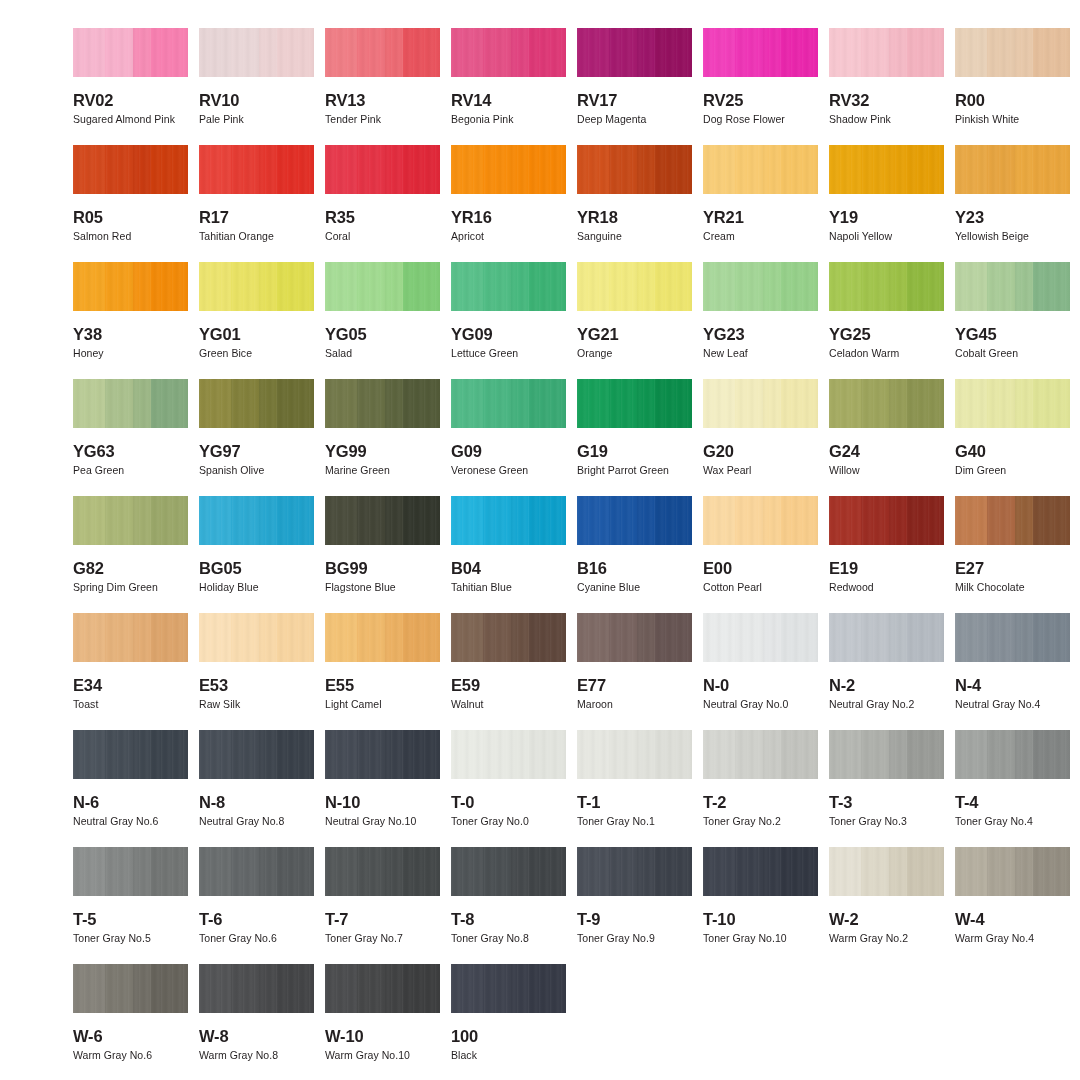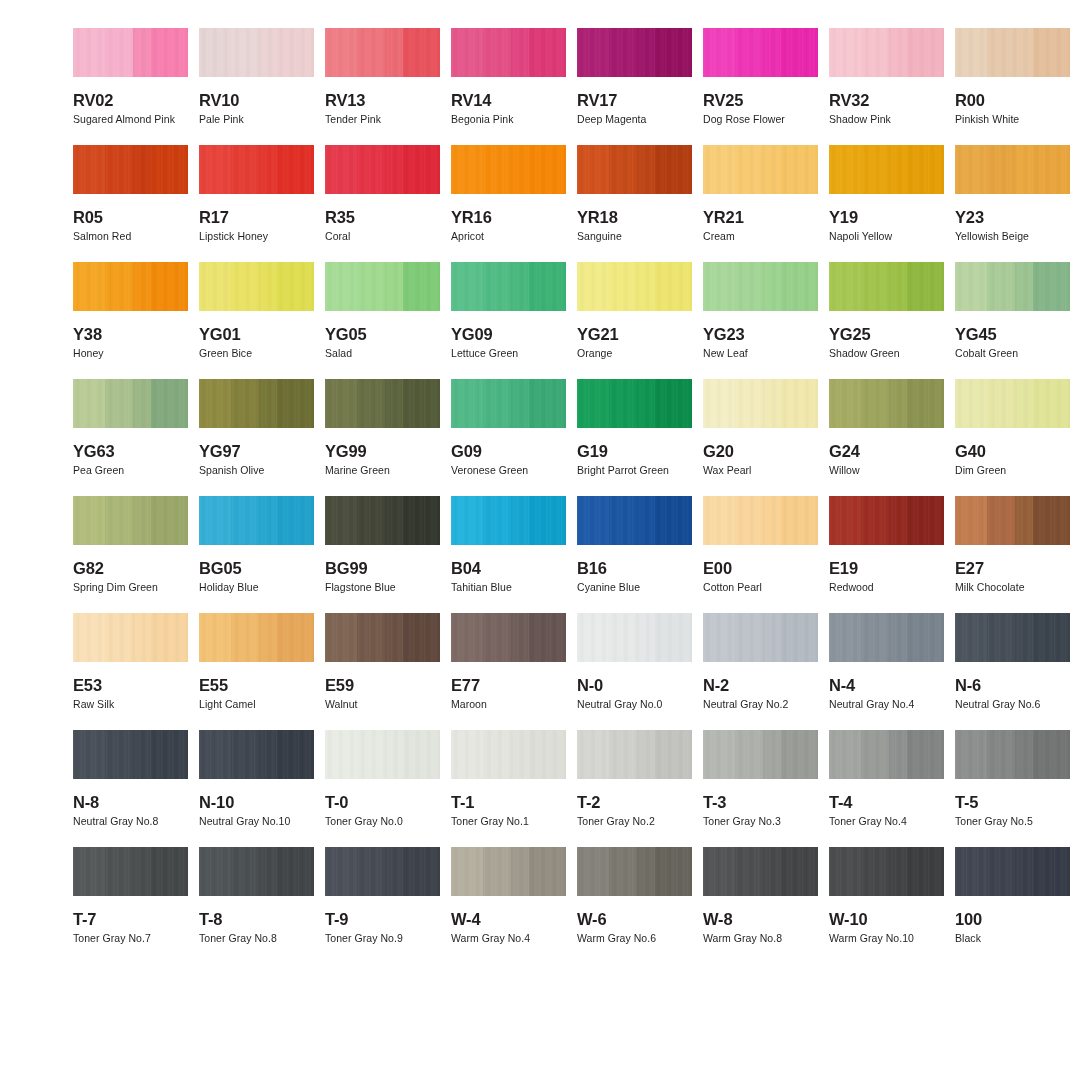--- a/index.html
+++ b/index.html
@@ -189,21 +189,21 @@
       </div>
       <div class="swatch-cell">
         <div class="swatch-bar">
           <div class="swatch-band b1" style="background: rgb(232, 67, 58);"></div>
           <div class="swatch-band b2" style="background: rgb(229, 60, 51);"></div>
           <div class="swatch-band b3" style="background: rgb(227, 53, 44);"></div>
           <div class="swatch-band b4" style="background: rgb(225, 46, 37);"></div>
           <div class="swatch-texture"></div>
         </div>
         <div class="swatch-code">R17</div>
-        <div class="swatch-name">Lipstick Honey</div>
+        <div class="swatch-name">Tahitian Orange</div>
       </div>
       <div class="swatch-cell">
         <div class="swatch-bar">
           <div class="swatch-band b1" style="background: rgb(230, 57, 76);"></div>
           <div class="swatch-band b2" style="background: rgb(228, 51, 69);"></div>
           <div class="swatch-band b3" style="background: rgb(226, 45, 63);"></div>
           <div class="swatch-band b4" style="background: rgb(223, 39, 56);"></div>
           <div class="swatch-texture"></div>
         </div>
         <div class="swatch-code">R35</div>
@@ -332,21 +332,21 @@
       </div>
       <div class="swatch-cell">
         <div class="swatch-bar">
           <div class="swatch-band b1" style="background: rgb(166, 200, 82);"></div>
           <div class="swatch-band b2" style="background: rgb(161, 196, 76);"></div>
           <div class="swatch-band b3" style="background: rgb(156, 192, 70);"></div>
           <div class="swatch-band b4" style="background: rgb(143, 184, 63);"></div>
           <div class="swatch-texture"></div>
         </div>
         <div class="swatch-code">YG25</div>
-        <div class="swatch-name">Shadow Green</div>
+        <div class="swatch-name">Celadon Warm</div>
       </div>
       <div class="swatch-cell">
         <div class="swatch-bar">
           <div class="swatch-band b1" style="background: rgb(185, 211, 162);"></div>
           <div class="swatch-band b2" style="background: rgb(169, 203, 152);"></div>
           <div class="swatch-band b3" style="background: rgb(156, 195, 146);"></div>
           <div class="swatch-band b4" style="background: rgb(132, 181, 136);"></div>
           <div class="swatch-texture"></div>
         </div>
         <div class="swatch-code">YG45</div>
@@ -523,20 +523,31 @@
           <div class="swatch-band b2" style="background: rgb(171, 104, 67);"></div>
           <div class="swatch-band b3" style="background: rgb(148, 96, 57);"></div>
           <div class="swatch-band b4" style="background: rgb(125, 78, 49);"></div>
           <div class="swatch-texture"></div>
         </div>
         <div class="swatch-code">E27</div>
         <div class="swatch-name">Milk Chocolate</div>
       </div>
       <div class="swatch-cell">
         <div class="swatch-bar">
+          <div class="swatch-band b1" style="background: rgb(232, 183, 130);"></div>
+          <div class="swatch-band b2" style="background: rgb(229, 178, 123);"></div>
+          <div class="swatch-band b3" style="background: rgb(226, 172, 116);"></div>
+          <div class="swatch-band b4" style="background: rgb(220, 164, 107);"></div>
+          <div class="swatch-texture"></div>
+        </div>
+        <div class="swatch-code">E34</div>
+        <div class="swatch-name">Toast</div>
+      </div>
+      <div class="swatch-cell">
+        <div class="swatch-bar">
           <div class="swatch-band b1" style="background: rgb(250, 224, 184);"></div>
           <div class="swatch-band b2" style="background: rgb(249, 220, 176);"></div>
           <div class="swatch-band b3" style="background: rgb(248, 216, 168);"></div>
           <div class="swatch-band b4" style="background: rgb(247, 212, 160);"></div>
           <div class="swatch-texture"></div>
         </div>
         <div class="swatch-code">E53</div>
         <div class="swatch-name">Raw Silk</div>
       </div>
       <div class="swatch-cell">
@@ -699,20 +710,31 @@
           <div class="swatch-band b2" style="background: rgb(131, 134, 133);"></div>
           <div class="swatch-band b3" style="background: rgb(122, 125, 124);"></div>
           <div class="swatch-band b4" style="background: rgb(113, 116, 115);"></div>
           <div class="swatch-texture"></div>
         </div>
         <div class="swatch-code">T-5</div>
         <div class="swatch-name">Toner Gray No.5</div>
       </div>
       <div class="swatch-cell">
         <div class="swatch-bar">
+          <div class="swatch-band b1" style="background: rgb(105, 109, 110);"></div>
+          <div class="swatch-band b2" style="background: rgb(98, 102, 104);"></div>
+          <div class="swatch-band b3" style="background: rgb(91, 95, 97);"></div>
+          <div class="swatch-band b4" style="background: rgb(85, 89, 91);"></div>
+          <div class="swatch-texture"></div>
+        </div>
+        <div class="swatch-code">T-6</div>
+        <div class="swatch-name">Toner Gray No.6</div>
+      </div>
+      <div class="swatch-cell">
+        <div class="swatch-bar">
           <div class="swatch-band b1" style="background: rgb(84, 88, 89);"></div>
           <div class="swatch-band b2" style="background: rgb(78, 82, 83);"></div>
           <div class="swatch-band b3" style="background: rgb(73, 77, 78);"></div>
           <div class="swatch-band b4" style="background: rgb(67, 71, 72);"></div>
           <div class="swatch-texture"></div>
         </div>
         <div class="swatch-code">T-7</div>
         <div class="swatch-name">Toner Gray No.7</div>
       </div>
       <div class="swatch-cell">
@@ -732,20 +754,42 @@
           <div class="swatch-band b2" style="background: rgb(70, 75, 84);"></div>
           <div class="swatch-band b3" style="background: rgb(65, 70, 79);"></div>
           <div class="swatch-band b4" style="background: rgb(60, 65, 74);"></div>
           <div class="swatch-texture"></div>
         </div>
         <div class="swatch-code">T-9</div>
         <div class="swatch-name">Toner Gray No.9</div>
       </div>
       <div class="swatch-cell">
         <div class="swatch-bar">
+          <div class="swatch-band b1" style="background: rgb(64, 69, 80);"></div>
+          <div class="swatch-band b2" style="background: rgb(59, 64, 75);"></div>
+          <div class="swatch-band b3" style="background: rgb(55, 60, 71);"></div>
+          <div class="swatch-band b4" style="background: rgb(50, 55, 66);"></div>
+          <div class="swatch-texture"></div>
+        </div>
+        <div class="swatch-code">T-10</div>
+        <div class="swatch-name">Toner Gray No.10</div>
+      </div>
+      <div class="swatch-cell">
+        <div class="swatch-bar">
+          <div class="swatch-band b1" style="background: rgb(228, 224, 211);"></div>
+          <div class="swatch-band b2" style="background: rgb(221, 216, 200);"></div>
+          <div class="swatch-band b3" style="background: rgb(213, 207, 189);"></div>
+          <div class="swatch-band b4" style="background: rgb(204, 197, 178);"></div>
+          <div class="swatch-texture"></div>
+        </div>
+        <div class="swatch-code">W-2</div>
+        <div class="swatch-name">Warm Gray No.2</div>
+      </div>
+      <div class="swatch-cell">
+        <div class="swatch-bar">
           <div class="swatch-band b1" style="background: rgb(181, 175, 160);"></div>
           <div class="swatch-band b2" style="background: rgb(170, 164, 150);"></div>
           <div class="swatch-band b3" style="background: rgb(159, 153, 140);"></div>
           <div class="swatch-band b4" style="background: rgb(147, 141, 129);"></div>
           <div class="swatch-texture"></div>
         </div>
         <div class="swatch-code">W-4</div>
         <div class="swatch-name">Warm Gray No.4</div>
       </div>
       <div class="swatch-cell">

